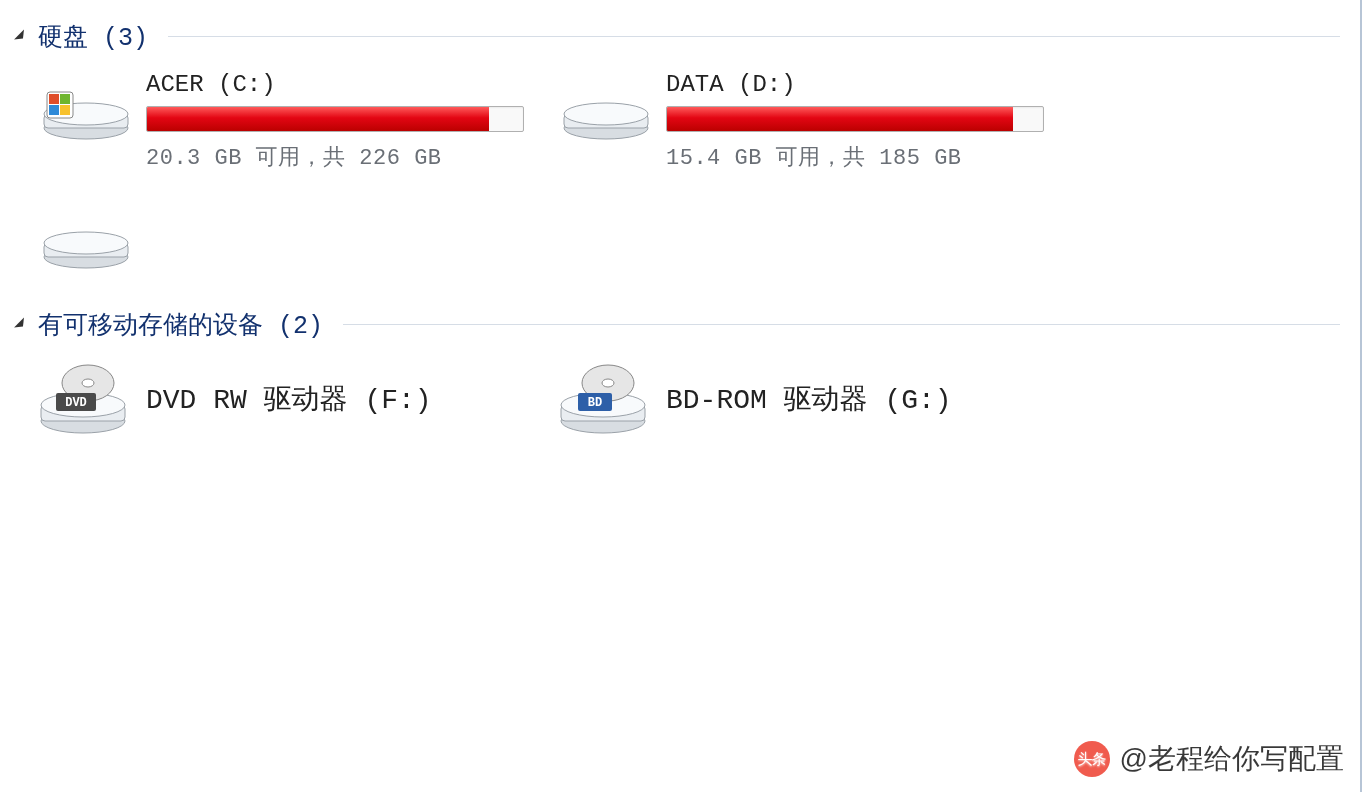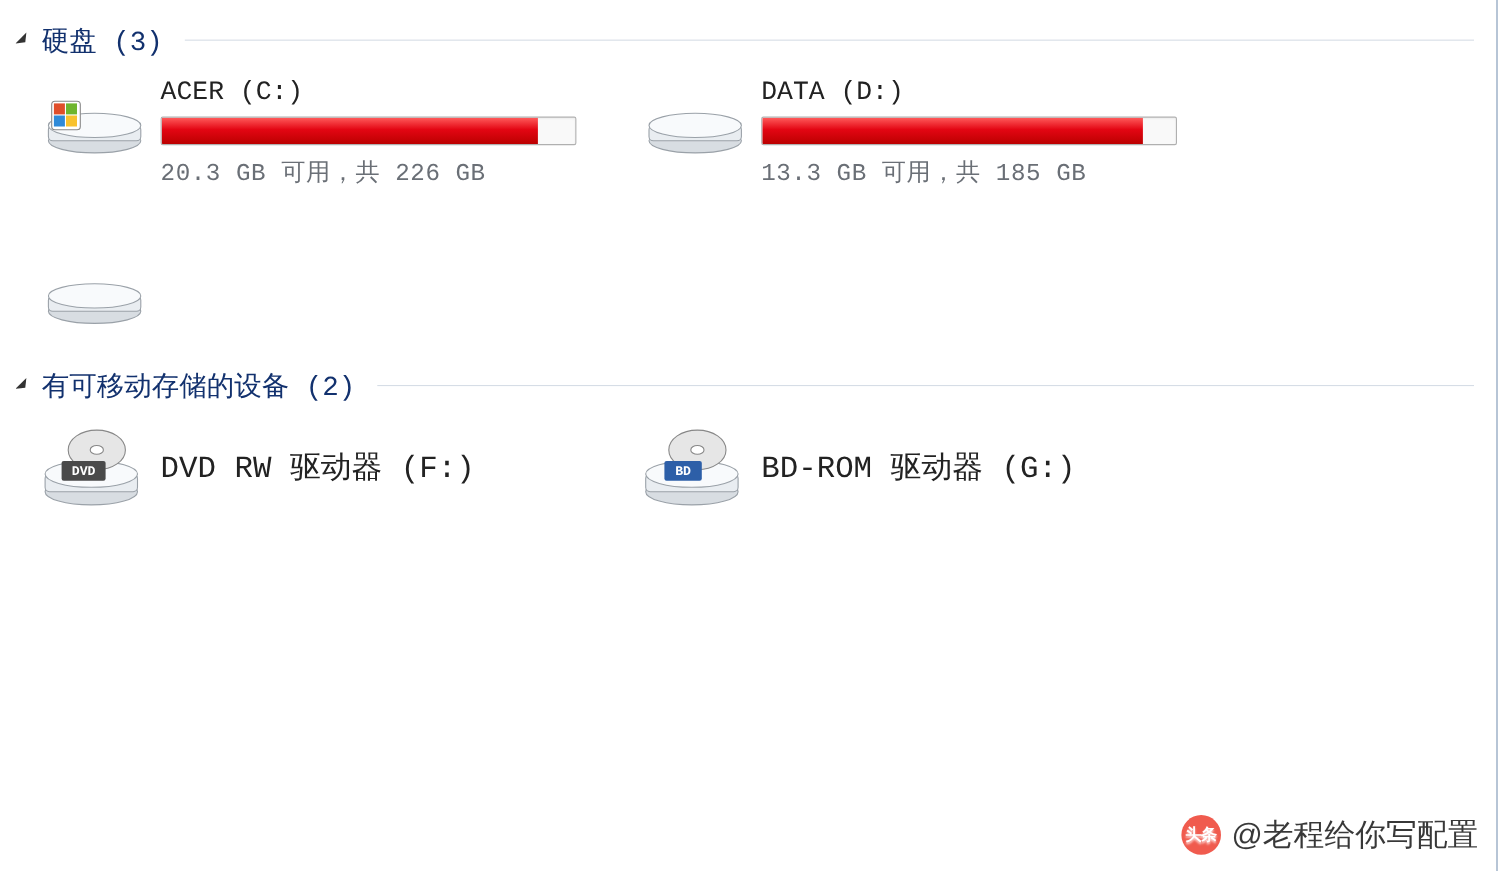--- a/index.html
+++ b/index.html
@@ -37,21 +37,20 @@
       flex: 1;
       height: 1px;
       background: #d6dde6;
       margin-left: 20px;
       margin-right: 20px;
     }
     .drives-grid {
       display: flex;
       flex-wrap: wrap;
       padding-left: 24px;
-      gap: 26px;
     }
     .drive-item {
       display: flex;
       align-items: flex-start;
       width: 510px;
       margin-bottom: 28px;
       margin-right: 10px;
     }
     .drive-icon {
       width: 96px;
@@ -126,21 +125,21 @@
     .watermark-logo {
       width: 36px;
       height: 36px;
       border-radius: 50%;
       background: #f05b4e;
       color: #fff;
       display: flex;
       align-items: center;
       justify-content: center;
       font-size: 15px;
-      font-weight: bold;
+      font-weight: normal;
       letter-spacing: -1px;
     }
     
     .hdd-svg { width: 90px; height: 55px; }
     .dvd-svg { width: 90px; height: 72px; }
   </style>
 </head>
 <body>
 
 <div class="content">
@@ -181,21 +180,21 @@
           <ellipse cx="45" cy="42" rx="42" ry="11" fill="#d8dde2" stroke="#9aa1a8"></ellipse>
           <rect x="3" y="28" width="84" height="14" rx="4" fill="#e9edf1" stroke="#9aa1a8"></rect>
           <ellipse cx="45" cy="28" rx="42" ry="11" fill="#f8fafc" stroke="#9aa1a8"></ellipse>
         </svg>
       </div>
       <div class="drive-info">
         <div class="drive-label">DATA (D:)</div>
         <div class="progress-container">
           <div class="progress-fill" style="width:92%"></div>
         </div>
-        <div class="drive-status">13.3 GB 可用，共 185 GB</div>
+        <div class="drive-status">15.4 GB 可用，共 185 GB</div>
       </div>
     </div>
 
     <div class="drive-item">
       <div class="drive-icon">
         <svg class="hdd-svg" viewBox="0 0 90 55">
           <ellipse cx="45" cy="42" rx="42" ry="11" fill="#d8dde2" stroke="#9aa1a8"></ellipse>
           <rect x="3" y="28" width="84" height="14" rx="4" fill="#e9edf1" stroke="#9aa1a8"></rect>
           <ellipse cx="45" cy="28" rx="42" ry="11" fill="#f8fafc" stroke="#9aa1a8"></ellipse>
         </svg>

